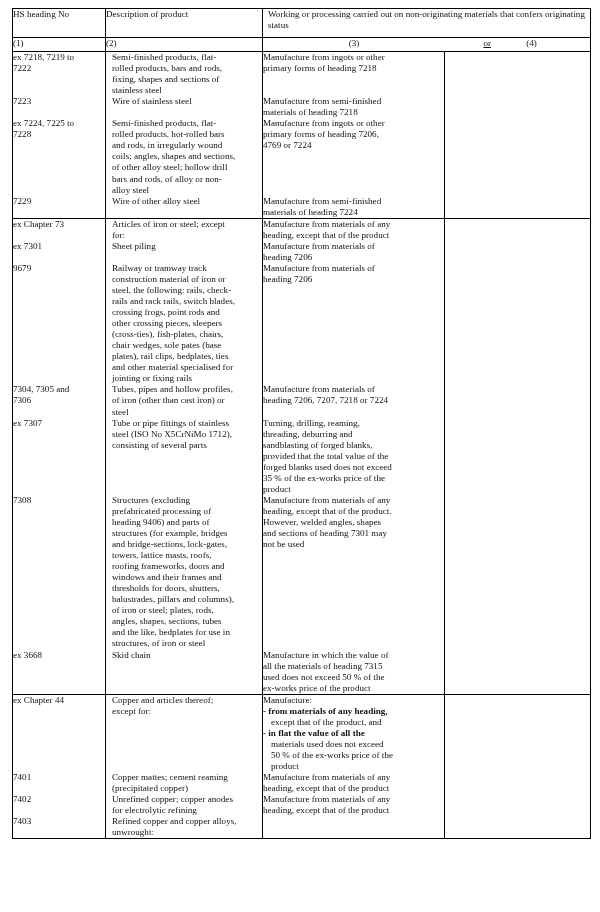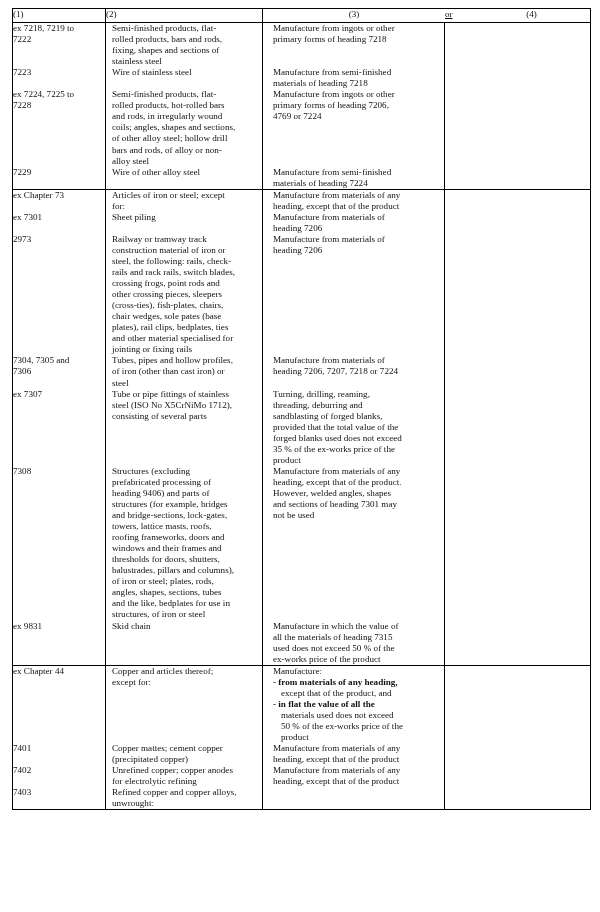--- a/index.html
+++ b/index.html
@@ -67,36 +67,36 @@
     display: flex;
     align-items: center;
     width: 100%;
   }
   .num34-wrap .n3 {
     flex: 0 0 182px;
     text-align: center;
   }
   .num34-wrap .orlbl {
     flex: 0 0 46px;
-    text-align: left;
+    text-align: right;
     text-decoration: underline;
   }
   .num34-wrap .n4 {
     flex: 1 1 auto;
     text-align: center;
     padding-right: 18px;
   }
 
   
   .bd {
     padding: 0 5px 0 6px;
   }
   .bd.c1t { }
   .bd.c2t { padding-left: 6px; }
-  .bd.c3t { padding-left: 10px; margin-top: 24px; }
+  .bd.c3t { padding-left: 0; margin-top: 24px; }
 
   .line { display: block; white-space: pre-wrap; }
 
   .hang {
     display: block;
     padding-left: 8px;
     text-indent: -8px;
     white-space: pre-wrap;
     font-weight: bold;
   }
@@ -117,20 +117,25 @@
 
 <div class="page">
   <table class="rules">
     <colgroup>
       <col class="c1">
         <col class="c2">
         <col class="c3">
         <col class="c4">
     </colgroup>
     <thead>
+      <tr class="tbl-top">
+        <th class="hdr-cell outer-l">HS heading No</th>
+        <th class="hdr-cell">Description of product</th>
+        <th class="hdr-cell left outer-r" colspan="2">Working or processing carried out on non-originating materials that confers originating status</th>
+      </tr>
       <tr class="numrow">
         <td class="outer-l">(1)</td>
         <td>(2)</td>
         <td class="c34 outer-r" colspan="2">
           <div class="num34-wrap">
             <span class="n3">(3)</span>
             <span class="orlbl">or</span>
             <span class="n4">(4)</span>
           </div>
         </td>
@@ -206,21 +211,21 @@
             <span class="line">&nbsp;</span>
             <span class="line">&nbsp;</span>
           </td>
         </tr>
         <tr class="sec-top">
           <td class="bd c1t outer-l">
             <span class="line">ex Chapter 73</span>
             <span class="line">&nbsp;</span>
             <span class="line">ex 7301</span>
             <span class="line">&nbsp;</span>
-            <span class="line">2973</span>
+            <span class="line">9679</span>
             <span class="line">&nbsp;</span>
             <span class="line">&nbsp;</span>
             <span class="line">&nbsp;</span>
             <span class="line">&nbsp;</span>
             <span class="line">&nbsp;</span>
             <span class="line">&nbsp;</span>
             <span class="line">&nbsp;</span>
             <span class="line">&nbsp;</span>
             <span class="line">&nbsp;</span>
             <span class="line">&nbsp;</span>
@@ -241,21 +246,21 @@
             <span class="line">&nbsp;</span>
             <span class="line">&nbsp;</span>
             <span class="line">&nbsp;</span>
             <span class="line">&nbsp;</span>
             <span class="line">&nbsp;</span>
             <span class="line">&nbsp;</span>
             <span class="line">&nbsp;</span>
             <span class="line">&nbsp;</span>
             <span class="line">&nbsp;</span>
             <span class="line">&nbsp;</span>
-            <span class="line">ex 9831</span>
+            <span class="line">ex 3668</span>
             <span class="line">&nbsp;</span>
             <span class="line">&nbsp;</span>
             <span class="line">&nbsp;</span>
           </td>
           <td class="bd c2t">
             <span class="line">Articles of iron or steel; except</span>
             <span class="line">for:</span>
             <span class="line">Sheet piling</span>
             <span class="line">&nbsp;</span>
             <span class="line">Railway or tramway track</span>
@@ -406,21 +411,21 @@
             <span class="line">&nbsp;</span>
           </td>
           <td class="bd c2t">
             <span class="line">Copper and articles thereof;</span>
             <span class="line">except for:</span>
             <span class="line">&nbsp;</span>
             <span class="line">&nbsp;</span>
             <span class="line">&nbsp;</span>
             <span class="line">&nbsp;</span>
             <span class="line">&nbsp;</span>
-            <span class="line">Copper mattes; cement copper</span>
+            <span class="line">Copper mattes; cement reaming</span>
             <span class="line">(precipitated copper)</span>
             <span class="line">Unrefined copper; copper anodes</span>
             <span class="line">for electrolytic refining</span>
             <span class="line">Refined copper and copper alloys,</span>
             <span class="line">unwrought:</span>
           </td>
           <td class="bd c3t">
             <span class="line">Manufacture:</span>
             <span class="hang">- from materials of any heading,</span>
             <span class="hang2">except that of the product, and</span>

